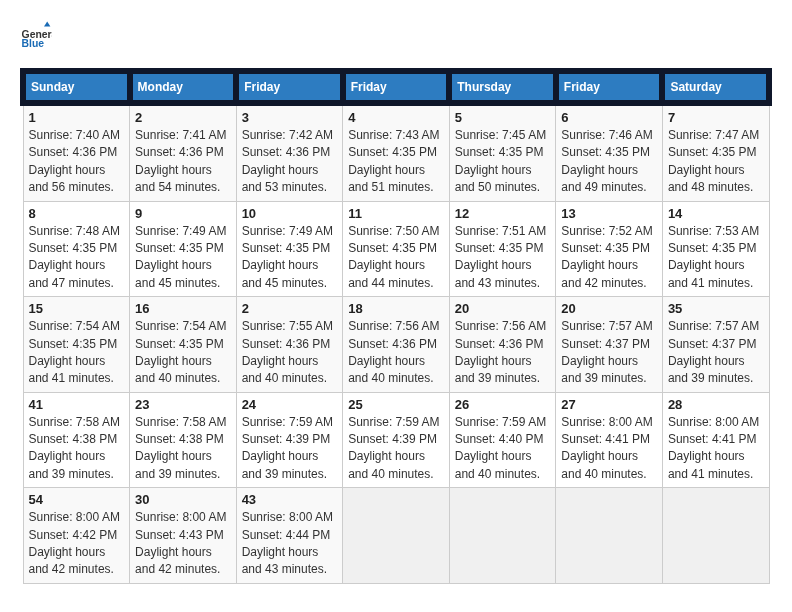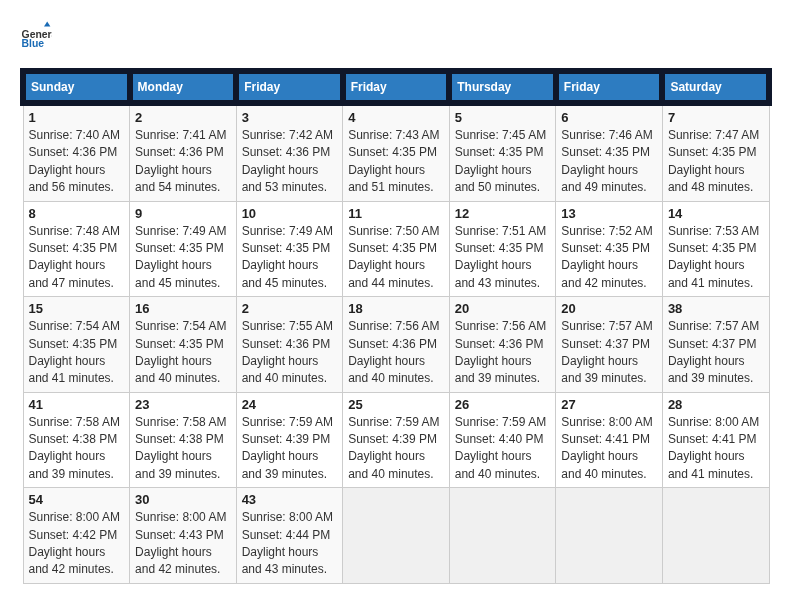--- a/index.html
+++ b/index.html
@@ -189,21 +189,21 @@
         </td>
         <td>
           <span class="day-num">20</span>
           <div class="day-detail">Sunrise: 7:56 AM<br>Sunset: 4:36 PM<br>Daylight hours<br>and 39 minutes.</div>
         </td>
         <td>
           <span class="day-num">20</span>
           <div class="day-detail">Sunrise: 7:57 AM<br>Sunset: 4:37 PM<br>Daylight hours<br>and 39 minutes.</div>
         </td>
         <td>
-          <span class="day-num">38</span>
+          <span class="day-num">35</span>
           <div class="day-detail">Sunrise: 7:57 AM<br>Sunset: 4:37 PM<br>Daylight hours<br>and 39 minutes.</div>
         </td>
       </tr>
       <tr>
         <td>
           <span class="day-num">41</span>
           <div class="day-detail">Sunrise: 7:58 AM<br>Sunset: 4:38 PM<br>Daylight hours<br>and 39 minutes.</div>
         </td>
         <td>
           <span class="day-num">23</span>

